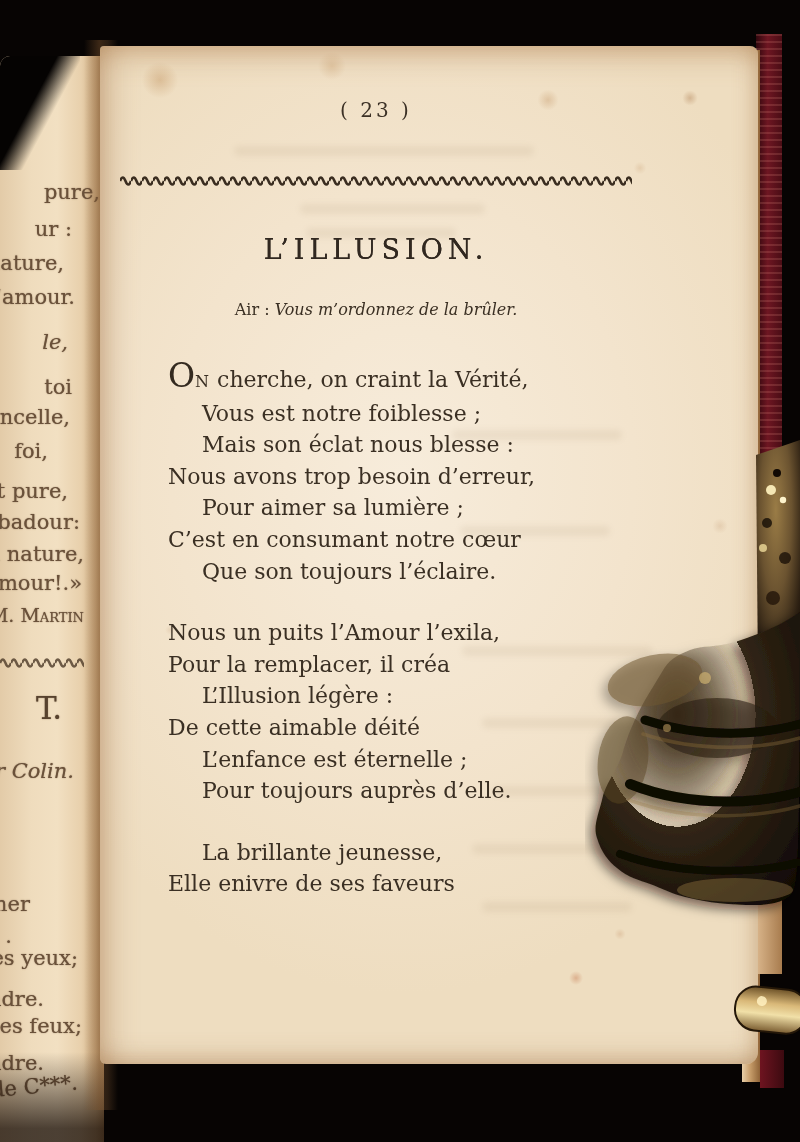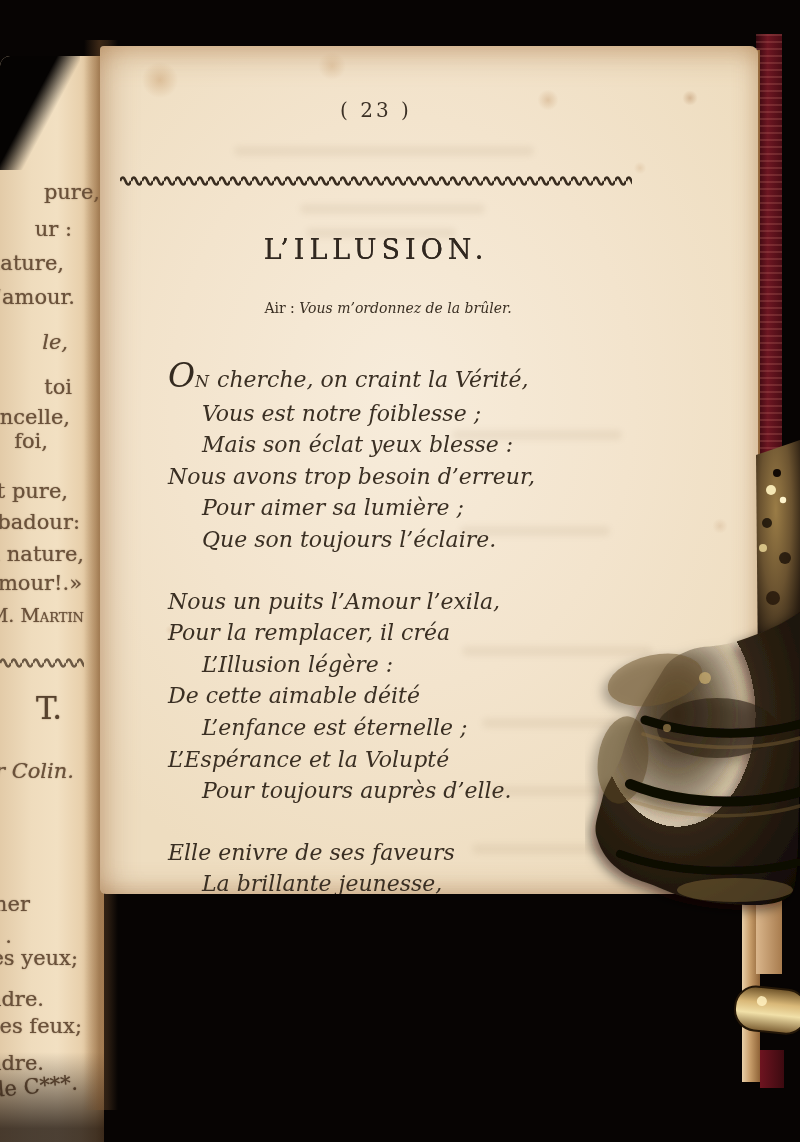--- a/index.html
+++ b/index.html
@@ -16,21 +16,21 @@
     background:linear-gradient(180deg,rgba(0,0,0,0) 0%,rgba(20,10,4,.75) 85%);}
   .lf{position:absolute;white-space:nowrap;font-size:21px;color:#6a513a;
       text-shadow:0 0 1.2px rgba(106,81,58,.85);}
   .lf:nth-of-type(1){top:124px;right:4px;}
   .lf:nth-of-type(2){top:161px;right:32px;}
   .lf:nth-of-type(3){top:195px;right:40px;}
   .lf:nth-of-type(4){top:229px;right:29px;}
   .lf:nth-of-type(5){top:274px;right:36px;font-style:italic;}
   .lf:nth-of-type(6){top:319px;right:32px;}
   .lf:nth-of-type(7){top:349px;right:34px;}
-  .lf:nth-of-type(8){top:373px;right:56px;}
+  .lf:nth-of-type(8){top:383px;right:56px;}
   .lf:nth-of-type(9){top:423px;right:36px;}
   .lf:nth-of-type(10){top:454px;right:24px;}
   .lf:nth-of-type(11){top:486px;right:20px;}
   .lf:nth-of-type(12){top:515px;right:22px;}
   .lf:nth-of-type(13){top:548px;right:20px;font-variant:small-caps;font-size:19px;}
   .lf:nth-of-type(14){top:634px;right:42px;font-size:31px;color:#57422e;}
   .lf:nth-of-type(15){top:703px;right:30px;font-style:italic;}
   .lf:nth-of-type(16){top:836px;right:74px;}
   .lf:nth-of-type(17){top:868px;right:92px;}
   .lf:nth-of-type(18){top:890px;right:26px;}
@@ -52,21 +52,21 @@
   .maroon-edge::after{content:"";position:absolute;inset:0;
     background:repeating-linear-gradient(180deg,rgba(255,170,150,.16) 0 2px,rgba(0,0,0,0) 2px 7px);}
   .fore-edge{position:absolute;left:742px;top:50px;width:18px;height:1032px;
     background:linear-gradient(90deg,#e8cfa8 0%,#c79d6a 45%,#8f6337 100%);z-index:2;}
   .edge-tab{position:absolute;left:756px;top:888px;width:26px;height:86px;
     background:linear-gradient(90deg,#dab68c,#a87c4e);z-index:2;}
   .red-sliver{position:absolute;left:760px;top:1050px;width:24px;height:38px;
     background:linear-gradient(90deg,#6e1420,#3c0a10);z-index:2;}
 
   
-  .main-page{position:absolute;left:100px;top:46px;width:658px;height:848px;
+  .main-page{position:absolute;left:100px;top:46px;width:658px;height:1018px;
     background:
       radial-gradient(ellipse 420px 520px at 46% 42%,#f7ecdb 0%,#f3e4cd 55%,#eeddc0 100%),
       #f1e1c8;
     border-radius:4px 8px 12px 6px;
     box-shadow:inset 0 26px 30px -18px rgba(165,112,60,.40),
                inset 22px 0 30px -14px rgba(150,98,52,.38),
                inset -14px 0 22px -10px rgba(160,110,60,.30),
                inset 0 -20px 26px -16px rgba(150,100,55,.35);
     z-index:4;overflow:hidden;color:#3a2f23;}
   .foxing{position:absolute;inset:0;pointer-events:none;
@@ -92,27 +92,27 @@
   .ghosts div:nth-child(8){top:740px;left:392px;width:150px;}
   .ghosts div:nth-child(9){top:798px;left:372px;width:190px;}
   .ghosts div:nth-child(10){top:856px;left:382px;width:150px;}
 
   .text-col{position:absolute;left:20px;top:0;width:512px;text-align:center;}
   .page-number{position:absolute;left:0;width:100%;top:52px;font-size:20px;
     letter-spacing:3px;color:#3c3126;}
   .top-rule{position:absolute;left:0;top:128px;width:512px;height:14px;}
   .poem-title{position:absolute;left:0;width:100%;top:188px;font-size:27px;
     letter-spacing:5px;color:#312820;text-shadow:0 0 .5px #312820;}
-  .air-line{position:absolute;left:12px;width:100%;top:254px;font-size:14px;color:#3a2f23;}
+  .air-line{position:absolute;left:0;width:100%;top:254px;font-size:16px;color:#3a2f23;}
   .air-song{font-style:italic;}
 
   .poem{position:absolute;left:68px;top:314px;width:480px;font-size:22px;
     color:#3a2f23;text-align:left;}
   .stanza{margin-bottom:30px;}
-  .pline{line-height:31.6px;white-space:nowrap;font-style:italic;}
+  .pline{line-height:31.6px;white-space:nowrap;}
   .pline.ind{padding-left:34px;}
   .dropO{font-size:33px;color:#342a1f;}
   .scap{text-transform:uppercase;font-size:16px;letter-spacing:1px;}
 
   
   .clasp-svg{position:absolute;left:585px;top:428px;width:215px;height:662px;z-index:6;}
 </style>
 </head>
 <body>
 
@@ -189,37 +189,37 @@
       <div class="air-line">
         <span class="air-label">Air :</span>
         <span class="air-song">Vous m’ordonnez de la brûler.</span>
       </div>
     </div>
 
     <div class="poem">
       <div class="stanza">
         <div class="pline"><span class="dropO">O</span><span class="scap">n</span><span> cherche, on craint la Vérité,</span></div>
         <div class="pline ind">Vous est notre foiblesse ;</div>
-        <div class="pline ind">Mais son éclat yeux blesse :</div>
+        <div class="pline ind">Mais son éclat nous blesse :</div>
         <div class="pline">Nous avons trop besoin d’erreur,</div>
         <div class="pline ind">Pour aimer sa lumière ;</div>
+        <div class="pline">C’est en consumant notre cœur</div>
         <div class="pline ind">Que son toujours l’éclaire.</div>
       </div>
       <div class="stanza">
         <div class="pline">Nous un puits l’Amour l’exila,</div>
         <div class="pline">Pour la remplacer, il créa</div>
         <div class="pline ind">L’Illusion légère :</div>
         <div class="pline">De cette aimable déité</div>
         <div class="pline ind">L’enfance est éternelle ;</div>
-        <div class="pline">L’Espérance et la Volupté</div>
         <div class="pline ind">Pour toujours auprès d’elle.</div>
       </div>
       <div class="stanza">
+        <div class="pline ind">La brillante jeunesse,</div>
         <div class="pline">Elle enivre de ses faveurs</div>
-        <div class="pline ind">La brillante jeunesse,</div>
       </div>
     </div>
   </div>
 
   <svg class="clasp-svg" viewBox="0 0 215 662">
     <defs>
       <radialGradient id="bronzeUp" cx="45%" cy="30%" r="80%">
         <stop offset="0%" stop-color="#9a7c46"></stop>
         <stop offset="45%" stop-color="#6b5330"></stop>
         <stop offset="80%" stop-color="#2e2113"></stop>

